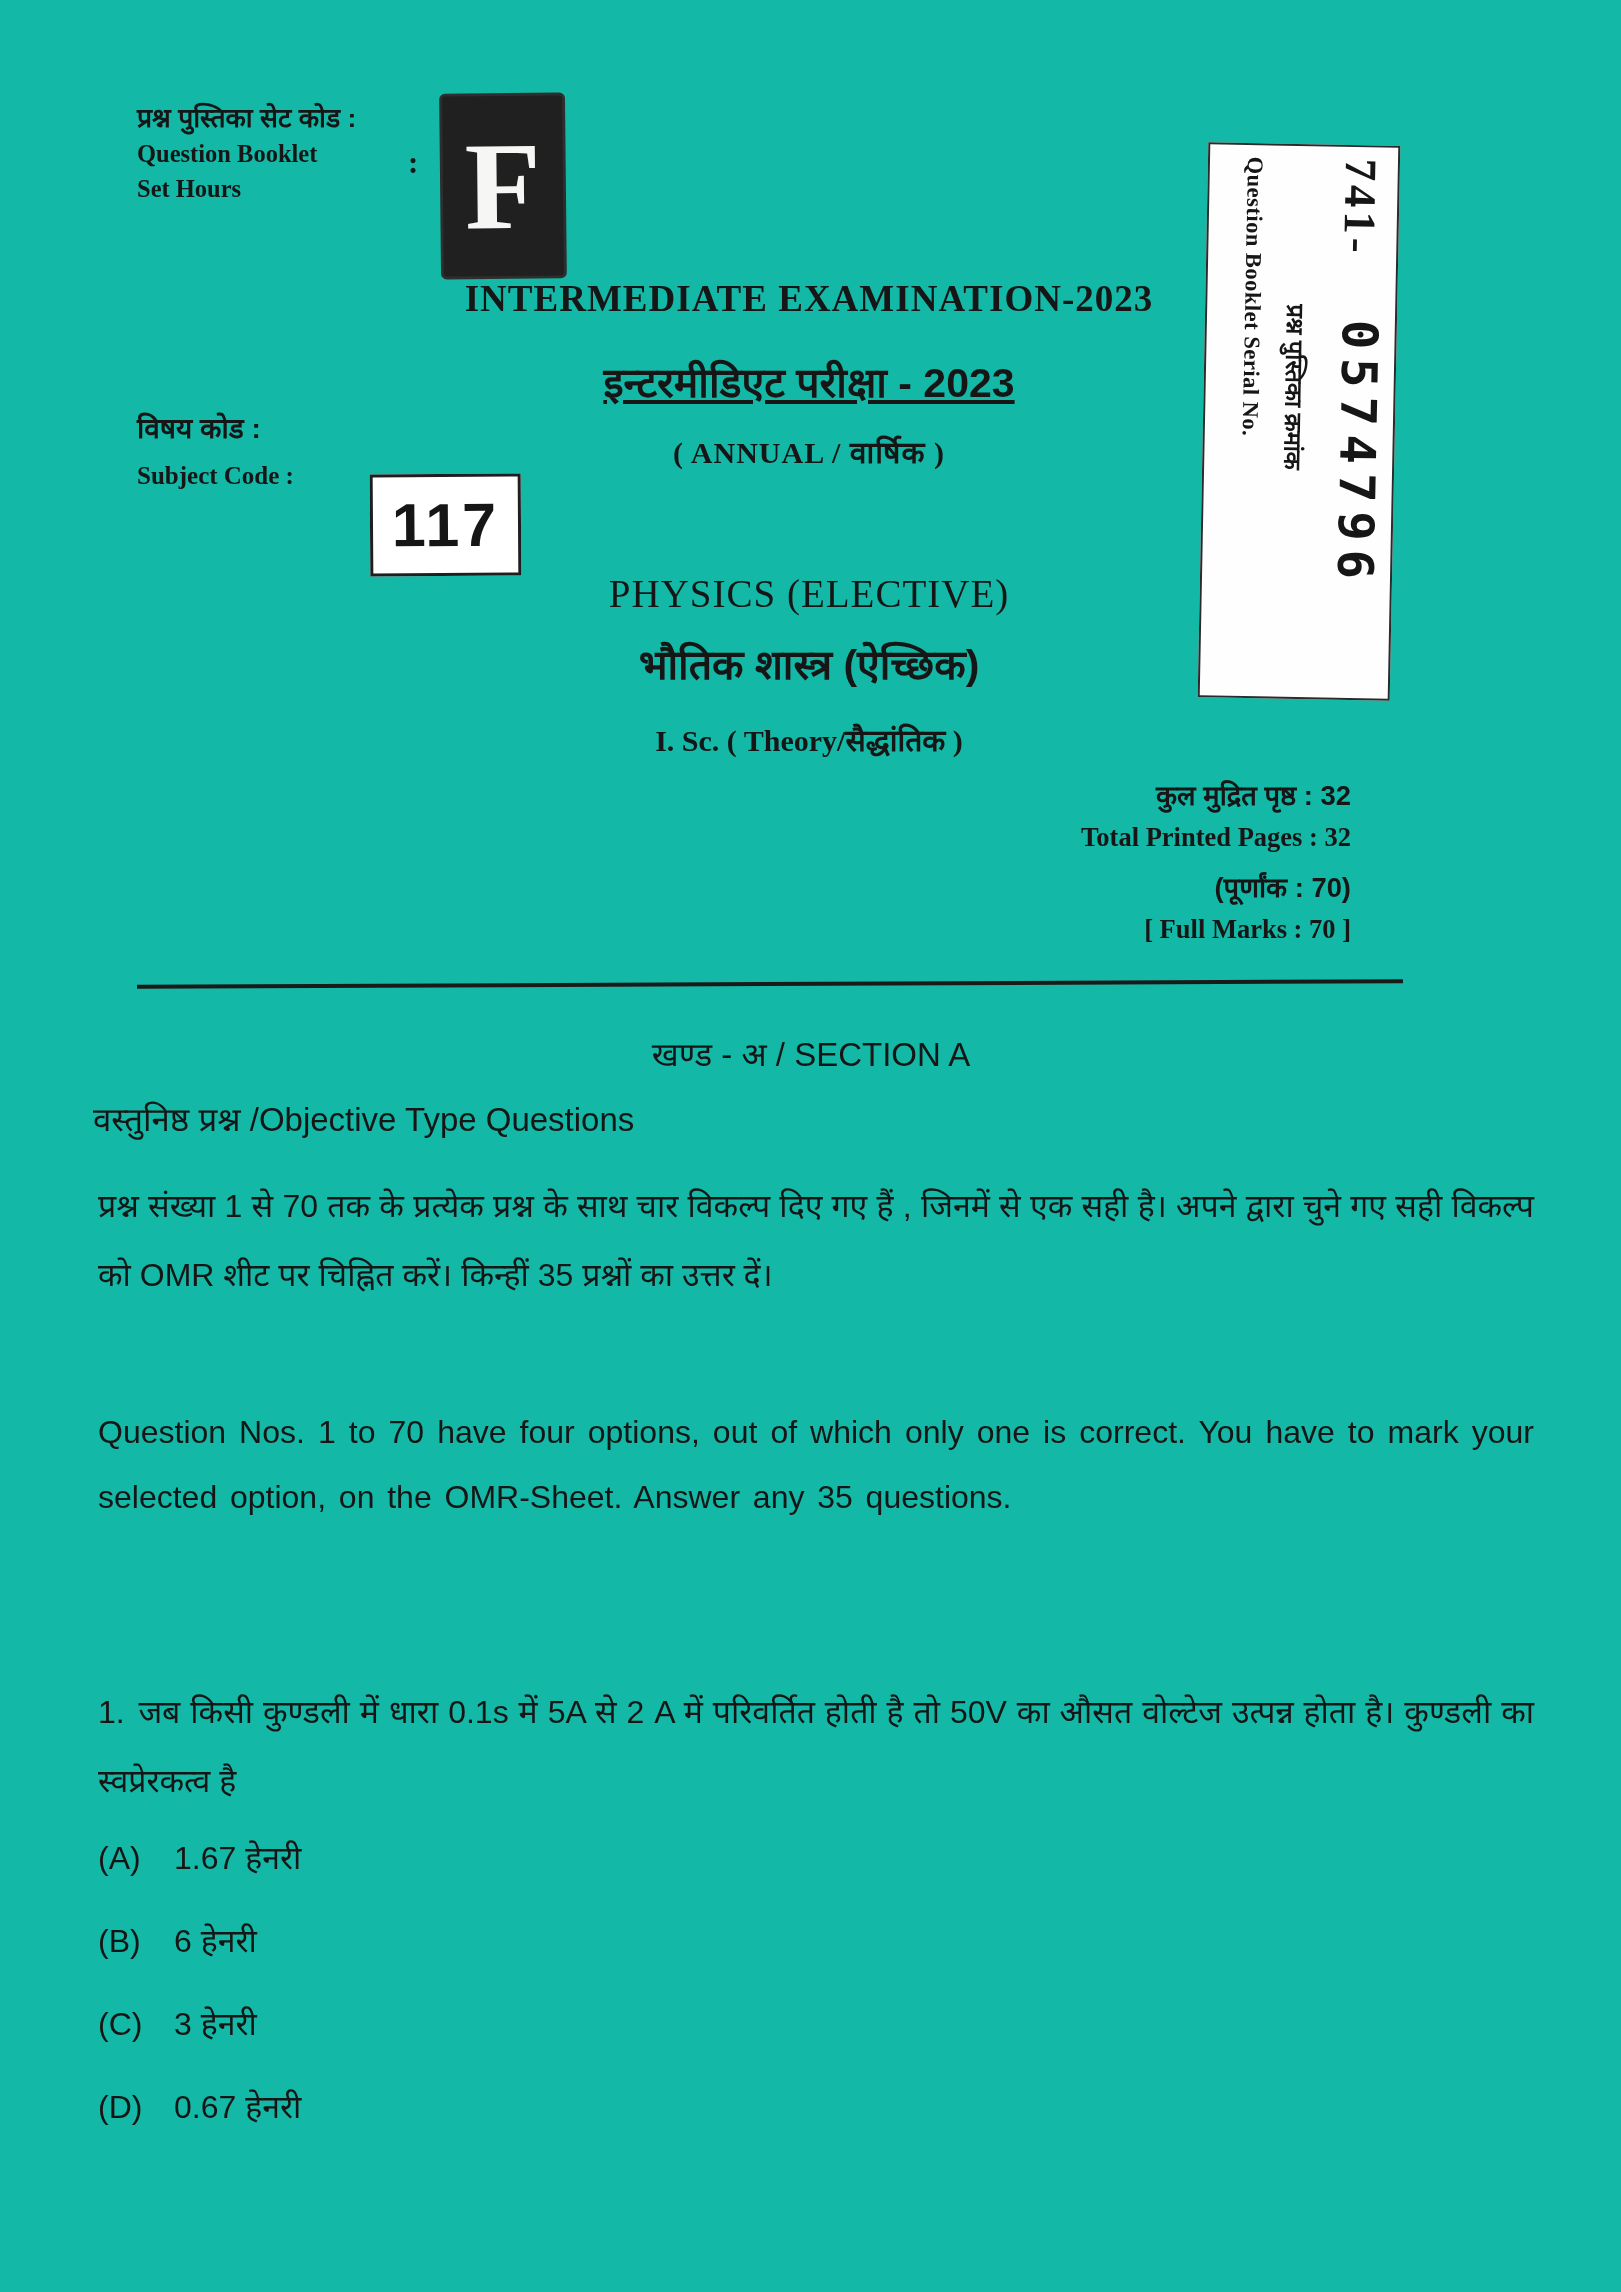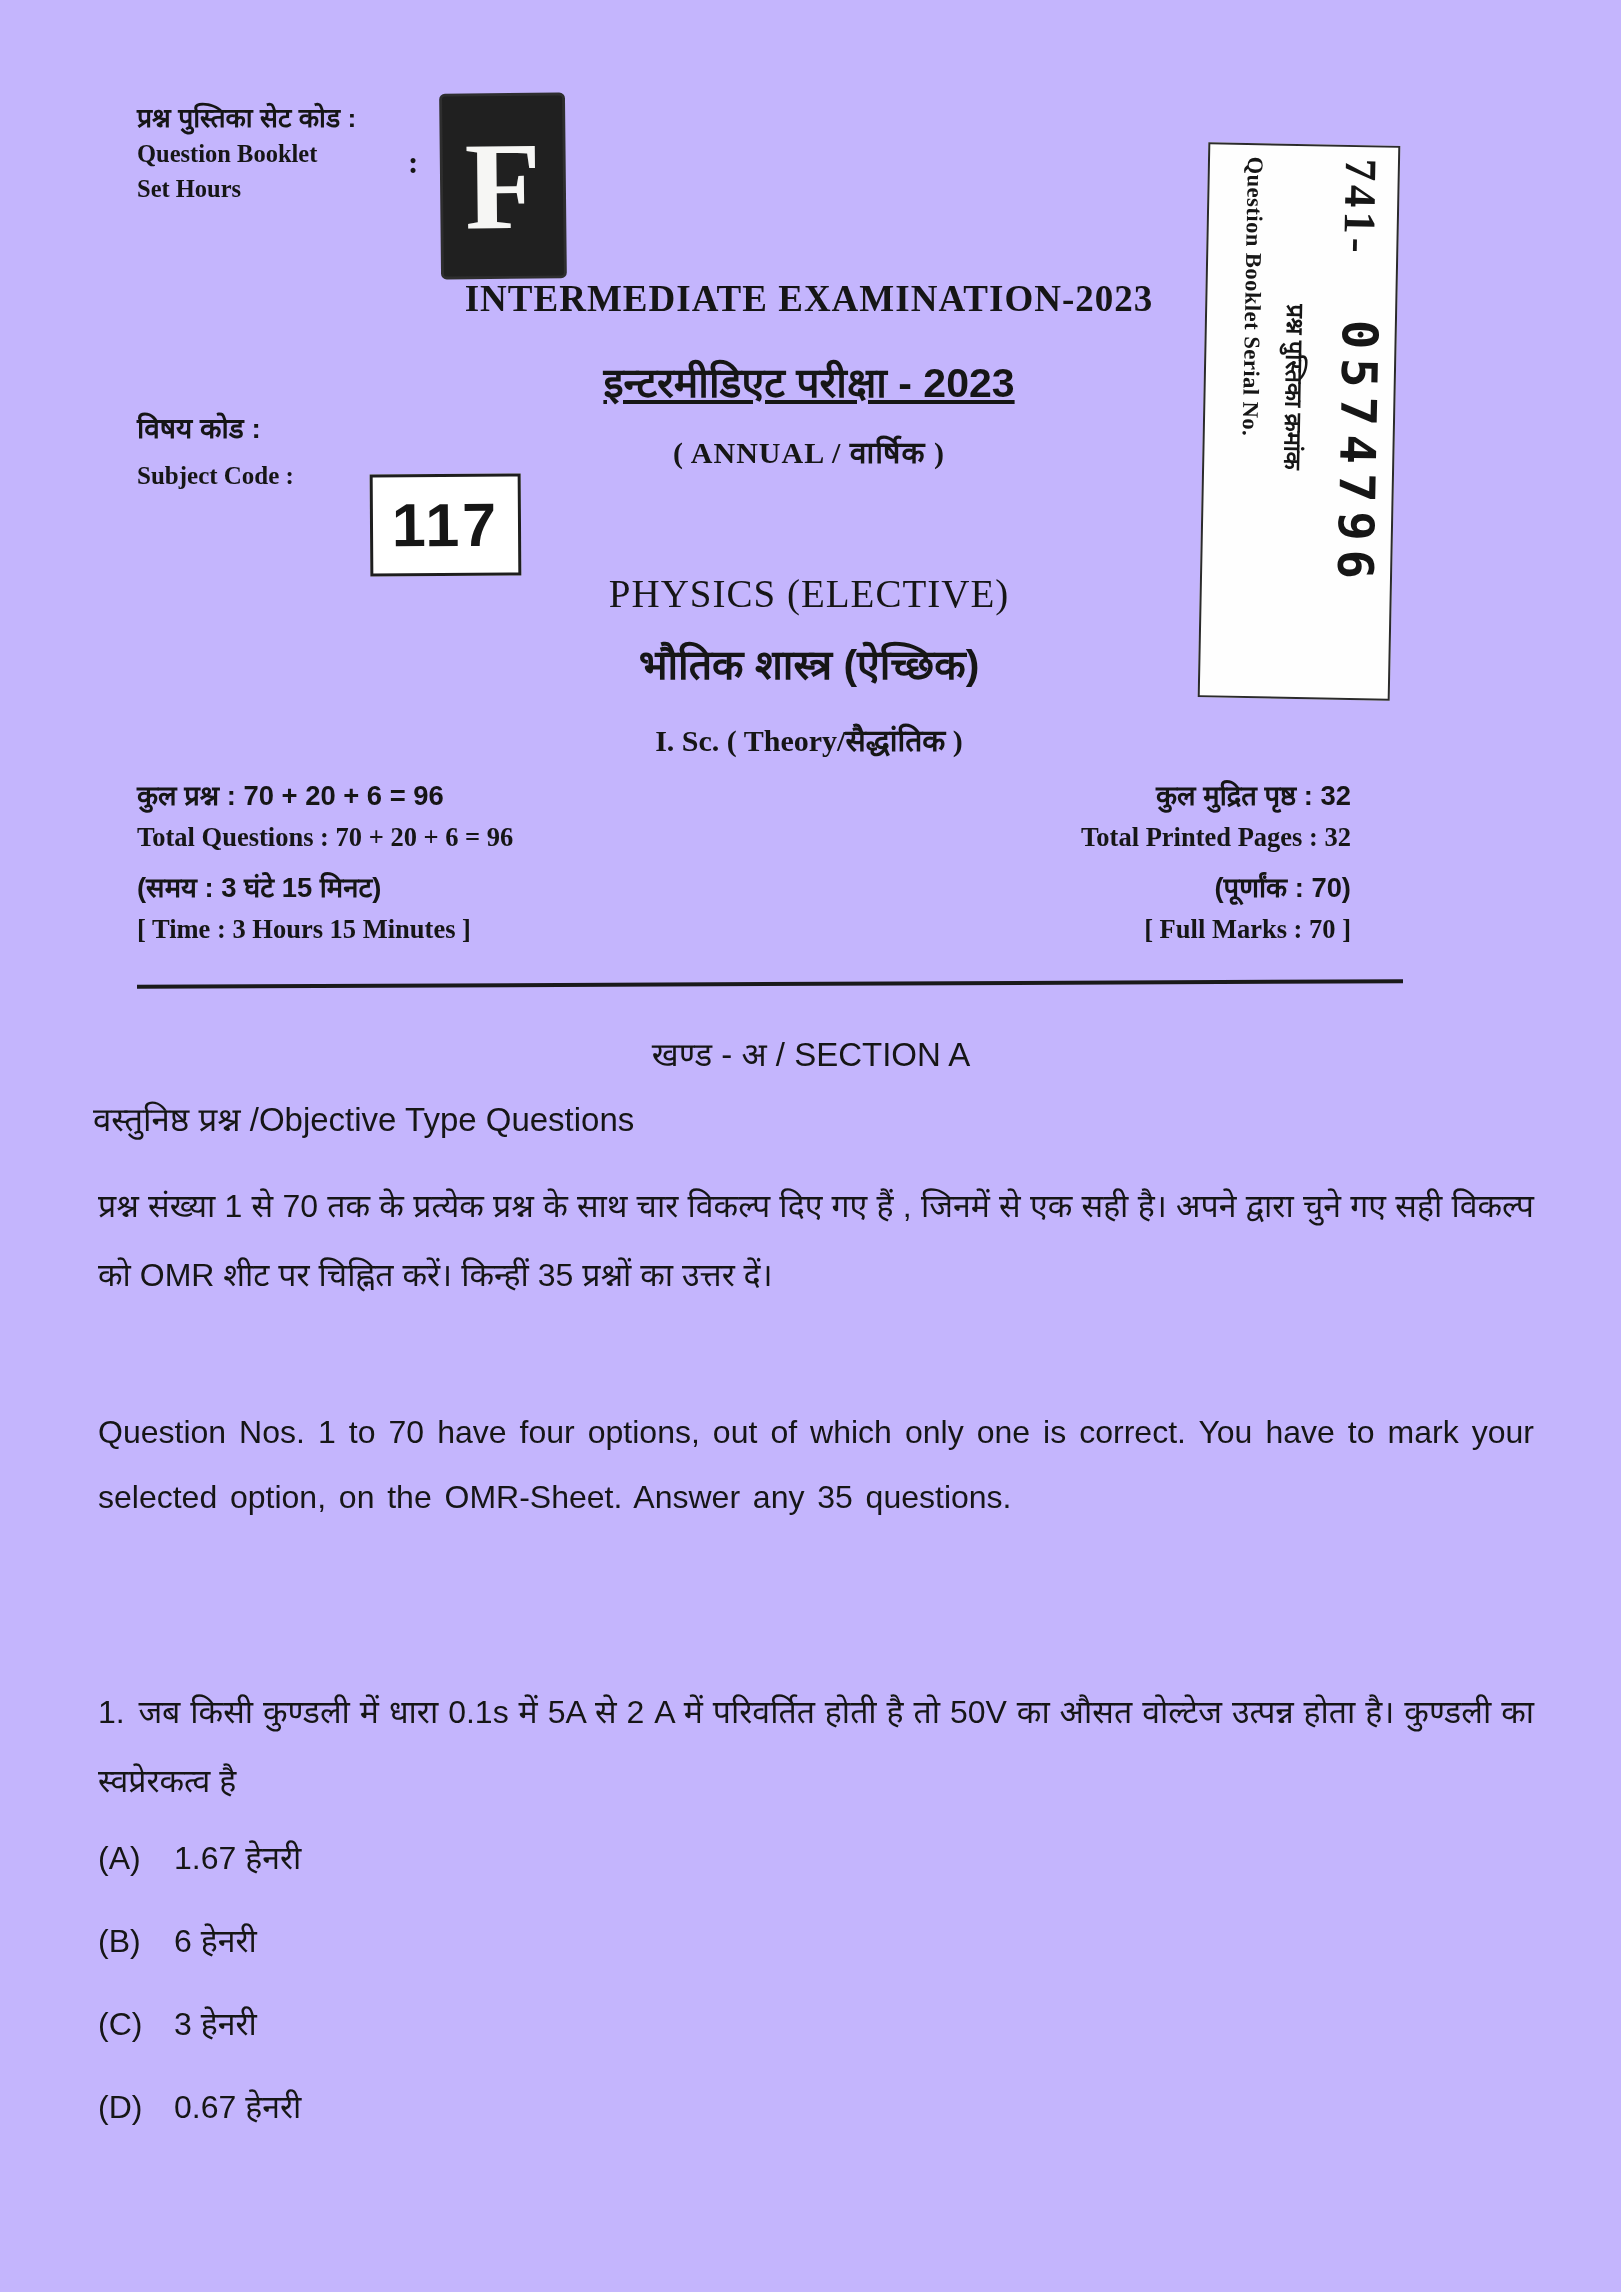--- a/index.html
+++ b/index.html
@@ -1,20 +1,20 @@
 <!DOCTYPE html>
 <html lang="hi"><head>
 <meta charset="utf-8">
 <style>
   html,body{margin:0;padding:0;background:#e8e8e8;}
   .page{
     position:relative;
     width:1621px;height:2293px;
     margin:0 auto;
-    background:#c4b5fd;
+    background:#14b8a6;
     color:#161616;
     font-family:"Liberation Sans","DejaVu Sans",sans-serif;
     overflow:hidden;
   }
   .abs{position:absolute;}
   .center-line{left:59px;width:1500px;text-align:center;}
   .serif{font-family:"Liberation Serif","DejaVu Serif",serif;}
   .mono{font-family:"DejaVu Sans Mono","Liberation Mono",monospace;}
 
   
@@ -110,26 +110,20 @@
   <div class="abs subject-code-block">
     <div class="subject-code-hi">विषय कोड :</div>
     <div class="subject-code-en serif">Subject Code :</div>
   </div>
   <div class="abs code-box">117</div>
 
   <div class="abs center-line subject-en serif">PHYSICS (ELECTIVE)</div>
   <div class="abs center-line subject-hi">भौतिक शास्त्र (ऐच्छिक)</div>
   <div class="abs center-line stream-line serif">I. Sc. ( Theory/सैद्धांतिक )</div>
 
-  <div class="abs stats-left">
-    <div class="stat-hi">कुल प्रश्न : 70 + 20 + 6 = 96</div>
-    <div class="stat-en serif">Total Questions : 70 + 20 + 6 = 96</div>
-    <div class="stat-hi">(समय : 3 घंटे 15 मिनट)</div>
-    <div class="stat-en serif">[ Time : 3 Hours 15 Minutes ]</div>
-  </div>
 
   <div class="abs stats-right">
     <div class="stat-hi">कुल मुद्रित पृष्ठ : 32</div>
     <div class="stat-en serif">Total Printed Pages : 32</div>
     <div class="stat-hi">(पूर्णांक : 70)</div>
     <div class="stat-en serif">[ Full Marks : 70 ]</div>
   </div>
 
   <div class="abs serial-box">
     <div class="serial-inner">

